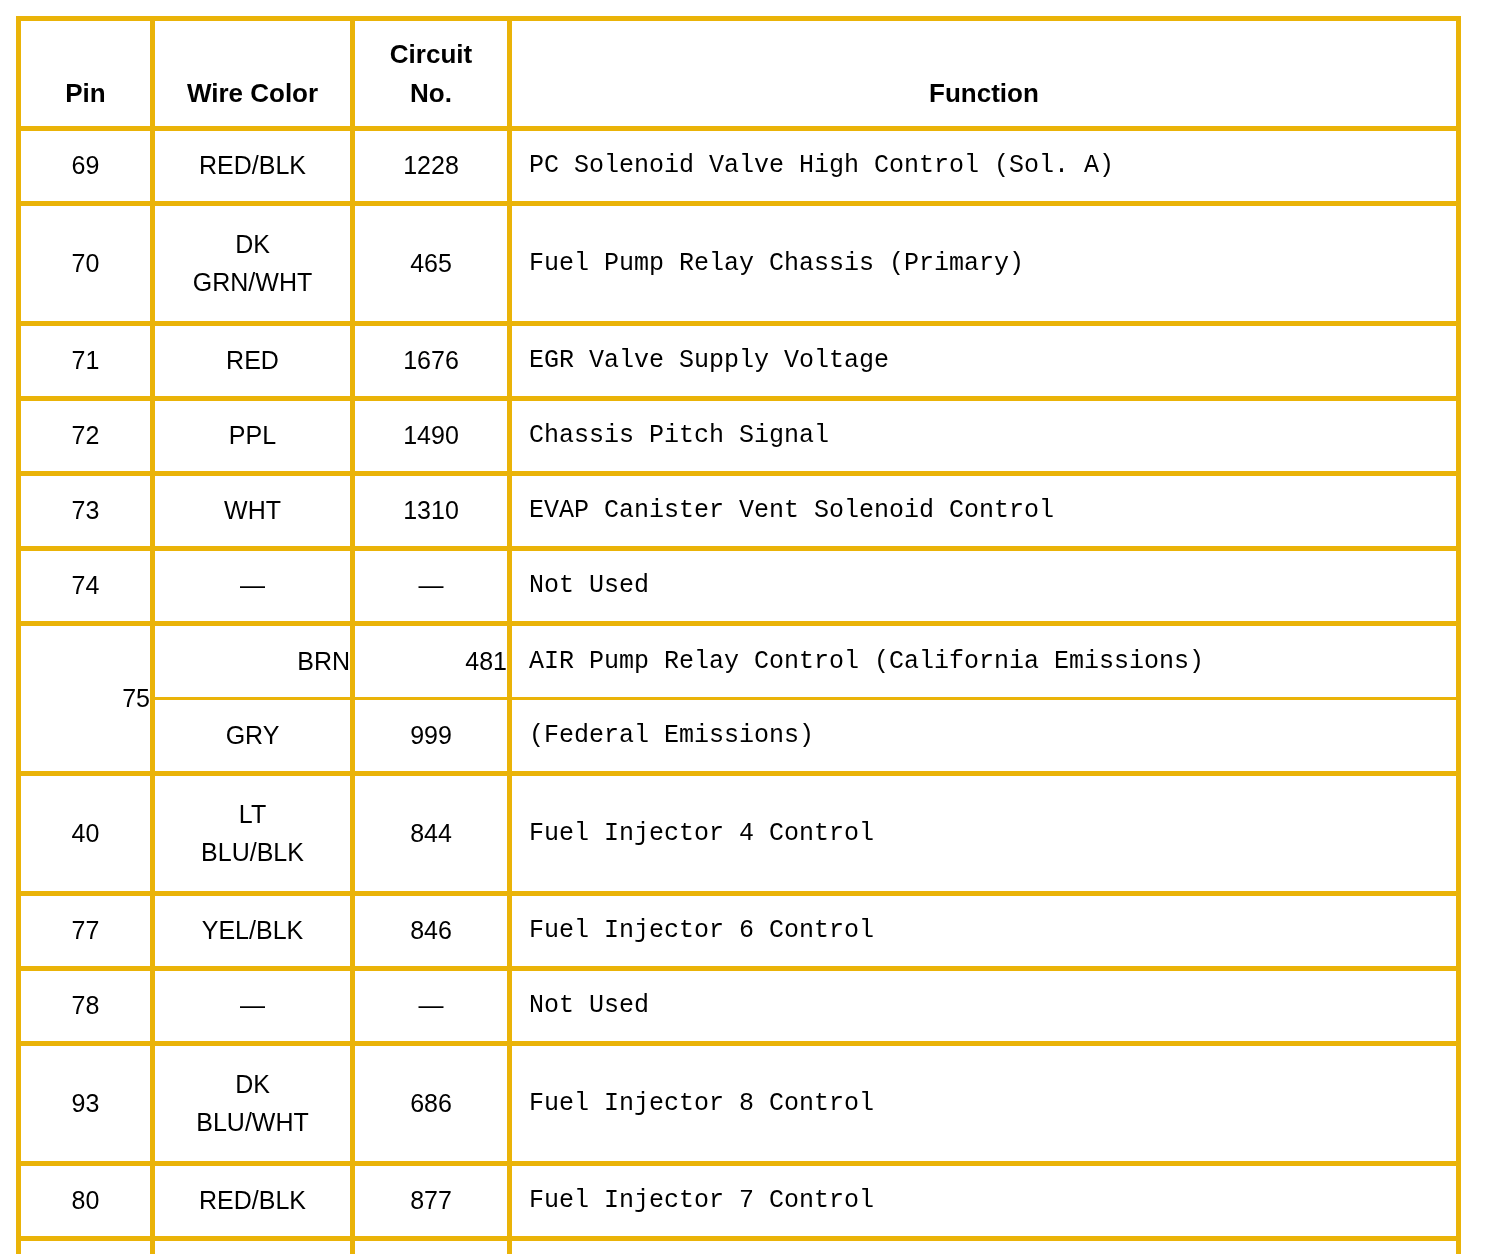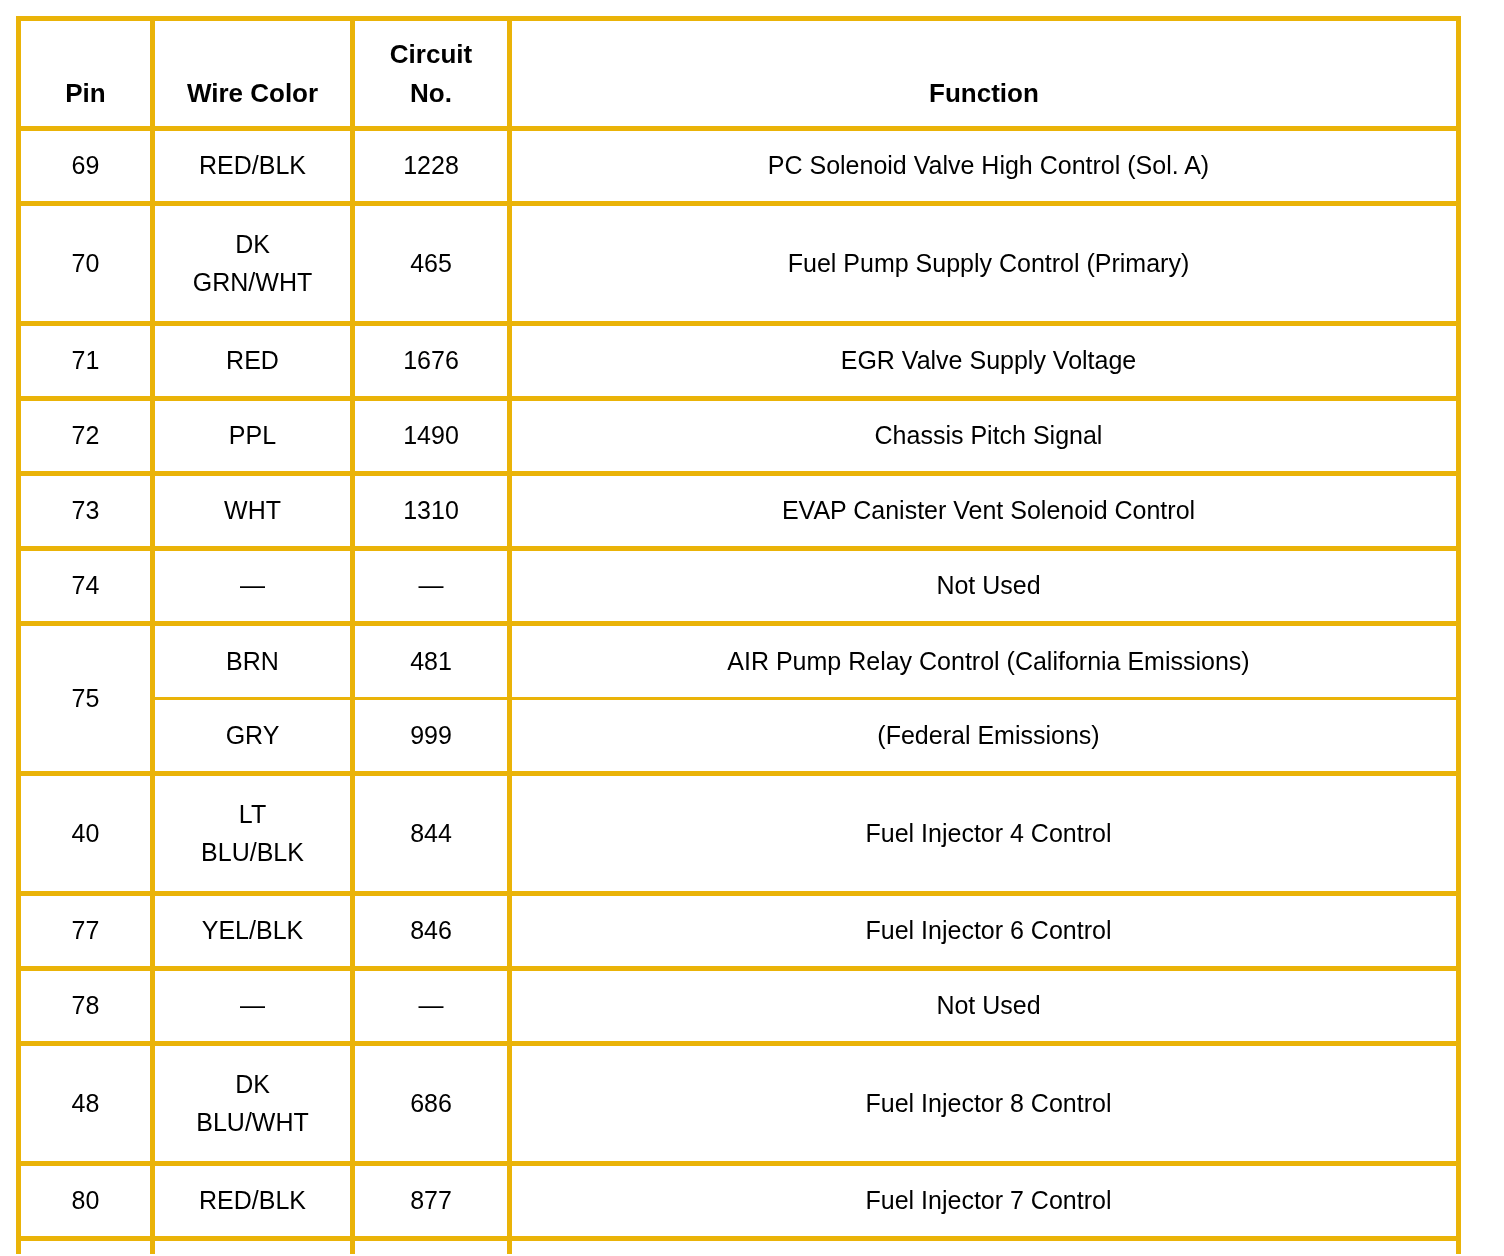--- a/index.html
+++ b/index.html
@@ -43,26 +43,27 @@
     padding-bottom: 13px;
   }
   
   tr.r { height: 75px; }
   tr.r.tall { height: 120px; }
   tr.r td {
     text-align: center;
     vertical-align: middle;
   }
   tr.r td.fn {
-    text-align: center;
+    text-align: left;
     padding-left: 17px;
     padding-right: 8px;
+    font-family: Liberation Mono, monospace;
   }
   
-  tr.sub-first td { border-bottom-width: 3px; }
+  tr.sub-first td { border-bottom-width: 3px; text-align: right; }
   tr.sub-last  td { border-top-width: 3px; margin-top: 36px; }
   
   tr.stub { height: 15px; }
   tr.stub td { border-bottom: none; }
 </style>
 </head>
 <body>
 
 <div class="table-wrap">
   <table class="pinout">
@@ -86,21 +87,21 @@
           <td>69</td>
           <td>RED/BLK</td>
           <td>1228</td>
           <td class="fn">PC Solenoid Valve High Control (Sol. A)</td>
         </tr>
         <tr class="r tall">
           <td>70</td>
           <td>DK
 GRN/WHT</td>
           <td>465</td>
-          <td class="fn">Fuel Pump Supply Control (Primary)</td>
+          <td class="fn">Fuel Pump Relay Chassis (Primary)</td>
         </tr>
         <tr class="r">
           <td>71</td>
           <td>RED</td>
           <td>1676</td>
           <td class="fn">EGR Valve Supply Voltage</td>
         </tr>
         <tr class="r">
           <td>72</td>
           <td>PPL</td>
@@ -143,21 +144,21 @@
           <td>846</td>
           <td class="fn">Fuel Injector 6 Control</td>
         </tr>
         <tr class="r">
           <td>78</td>
           <td>—</td>
           <td>—</td>
           <td class="fn">Not Used</td>
         </tr>
         <tr class="r tall">
-          <td>48</td>
+          <td>93</td>
           <td>DK
 BLU/WHT</td>
           <td>686</td>
           <td class="fn">Fuel Injector 8 Control</td>
         </tr>
         <tr class="r">
           <td>80</td>
           <td>RED/BLK</td>
           <td>877</td>
           <td class="fn">Fuel Injector 7 Control</td>

